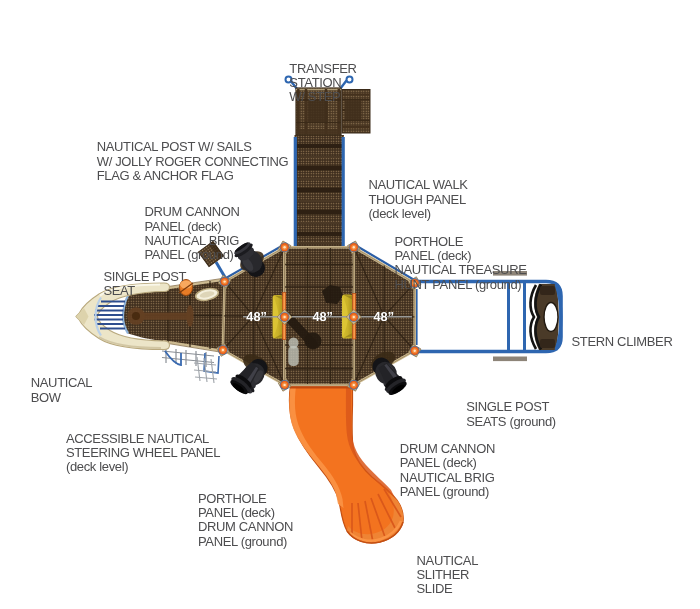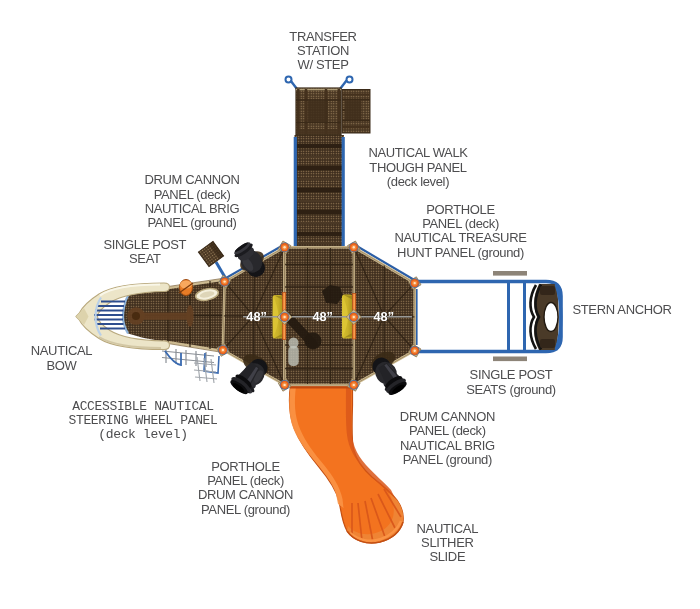--- a/index.html
+++ b/index.html
@@ -1,20 +1,20 @@
 <!DOCTYPE html>
 <html><head>
 <meta charset="utf-8">
 <style>
 html,body{margin:0;padding:0;background:#ffffff;}
 #stage{position:relative;width:700px;height:609px;overflow:hidden;background:#ffffff;
   font-family:"Liberation Sans",sans-serif;}
 svg{position:absolute;left:0;top:0;}
-.lb{position:absolute;color:#4d4d4f;font-size:13px;line-height:14.35px;text-align:center;
-  white-space:nowrap;transform:translateX(-50%);letter-spacing:-0.35px;}
+.lb{position:absolute;color:#4d4d4f;font-size:13px;line-height:14.35px;text-align:left;
+  white-space:nowrap;transform:translateX(-50%);letter-spacing:-0.35px;margin-top:32px;}
 </style>
 </head>
 <body>
 <div id="stage">
 <svg width="700" height="609" viewBox="0 0 700 609">
 <defs>
 <pattern id="dk" width="2.5" height="2.5" patternUnits="userSpaceOnUse">
   <rect width="2.5" height="2.5" fill="#3f2e1e"></rect>
   <circle cx="1.25" cy="1.25" r="0.64" fill="#a88c62"></circle>
 </pattern>
@@ -405,24 +405,25 @@
         </g>
 <g fill="#ffffff">
           <text x="256.6" y="320.7">48”</text>
           <text x="322.7" y="320.7">48”</text>
           <text x="383.8" y="320.7">48”</text>
         </g>
 </g>
 </svg>
 
 <div class="lb" style="left:323px;top:29.7px;">TRANSFER<br>STATION<br>W/ STEP</div>
+<div class="lb" style="left:192.5px;top:108.2px;">NAUTICAL POST W/ SAILS<br>W/ JOLLY ROGER CONNECTING<br>FLAG &amp; ANCHOR FLAG</div>
 <div class="lb" style="left:418px;top:146.4px;">NAUTICAL WALK<br>THOUGH PANEL<br>(deck level)</div>
 <div class="lb" style="left:192px;top:173.4px;">DRUM CANNON<br>PANEL (deck)<br>NAUTICAL BRIG<br>PANEL (ground)</div>
 <div class="lb" style="left:460.5px;top:202.6px;">PORTHOLE<br>PANEL (deck)<br>NAUTICAL TREASURE<br>HUNT PANEL (ground)</div>
 <div class="lb" style="left:144.8px;top:237.5px;">SINGLE POST<br>SEAT</div>
-<div class="lb" style="left:622px;top:302.9px;">STERN ANCHOR</div>
+<div class="lb" style="left:622px;top:302.9px;">STERN CLIMBER</div>
 <div class="lb" style="left:61.5px;top:344.3px;">NAUTICAL<br>BOW</div>
 <div class="lb" style="left:511px;top:368.2px;">SINGLE POST<br>SEATS (ground)</div>
-<div class="lb" style="left:143px;top:399.7px;font-family:Liberation Mono, monospace;">ACCESSIBLE NAUTICAL<br>STEERING WHEEL PANEL<br>(deck level)</div>
+<div class="lb" style="left:143px;top:399.7px;">ACCESSIBLE NAUTICAL<br>STEERING WHEEL PANEL<br>(deck level)</div>
 <div class="lb" style="left:447.4px;top:410px;">DRUM CANNON<br>PANEL (deck)<br>NAUTICAL BRIG<br>PANEL (ground)</div>
 <div class="lb" style="left:245.5px;top:459.7px;">PORTHOLE<br>PANEL (deck)<br>DRUM CANNON<br>PANEL (ground)</div>
 <div class="lb" style="left:447.3px;top:521.5px;">NAUTICAL<br>SLITHER<br>SLIDE</div>
 </div>
 
 </body></html>

